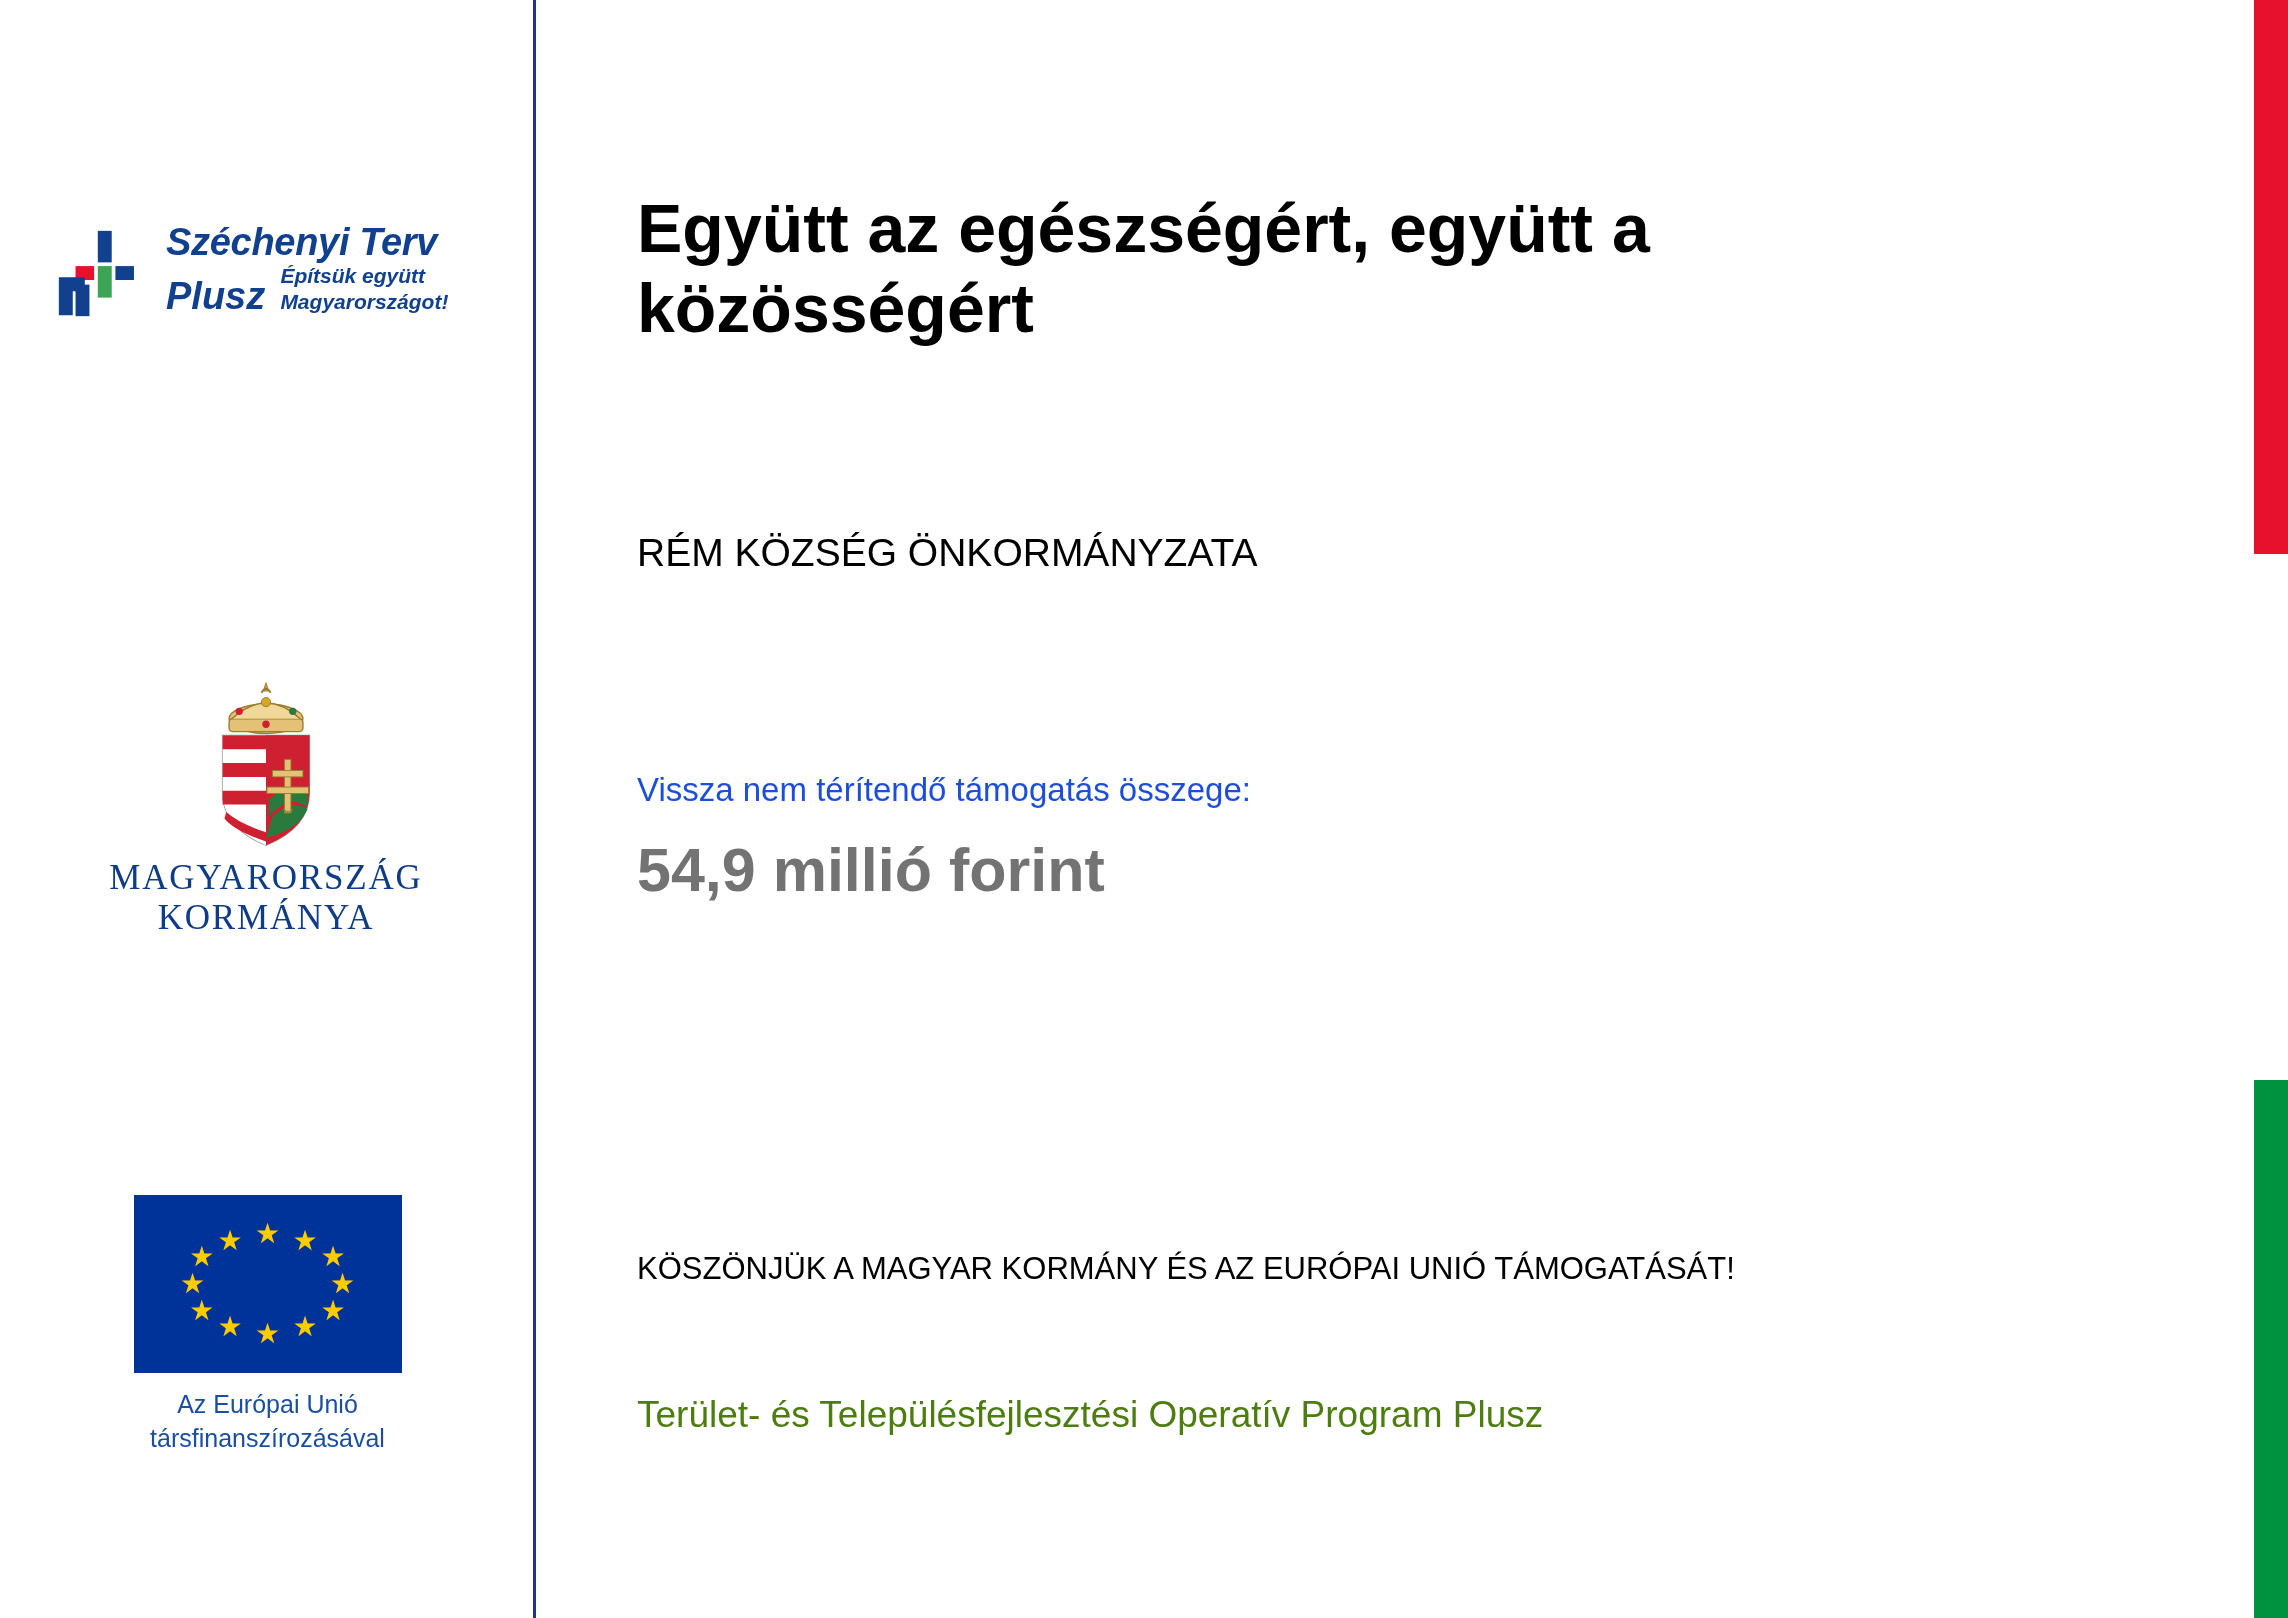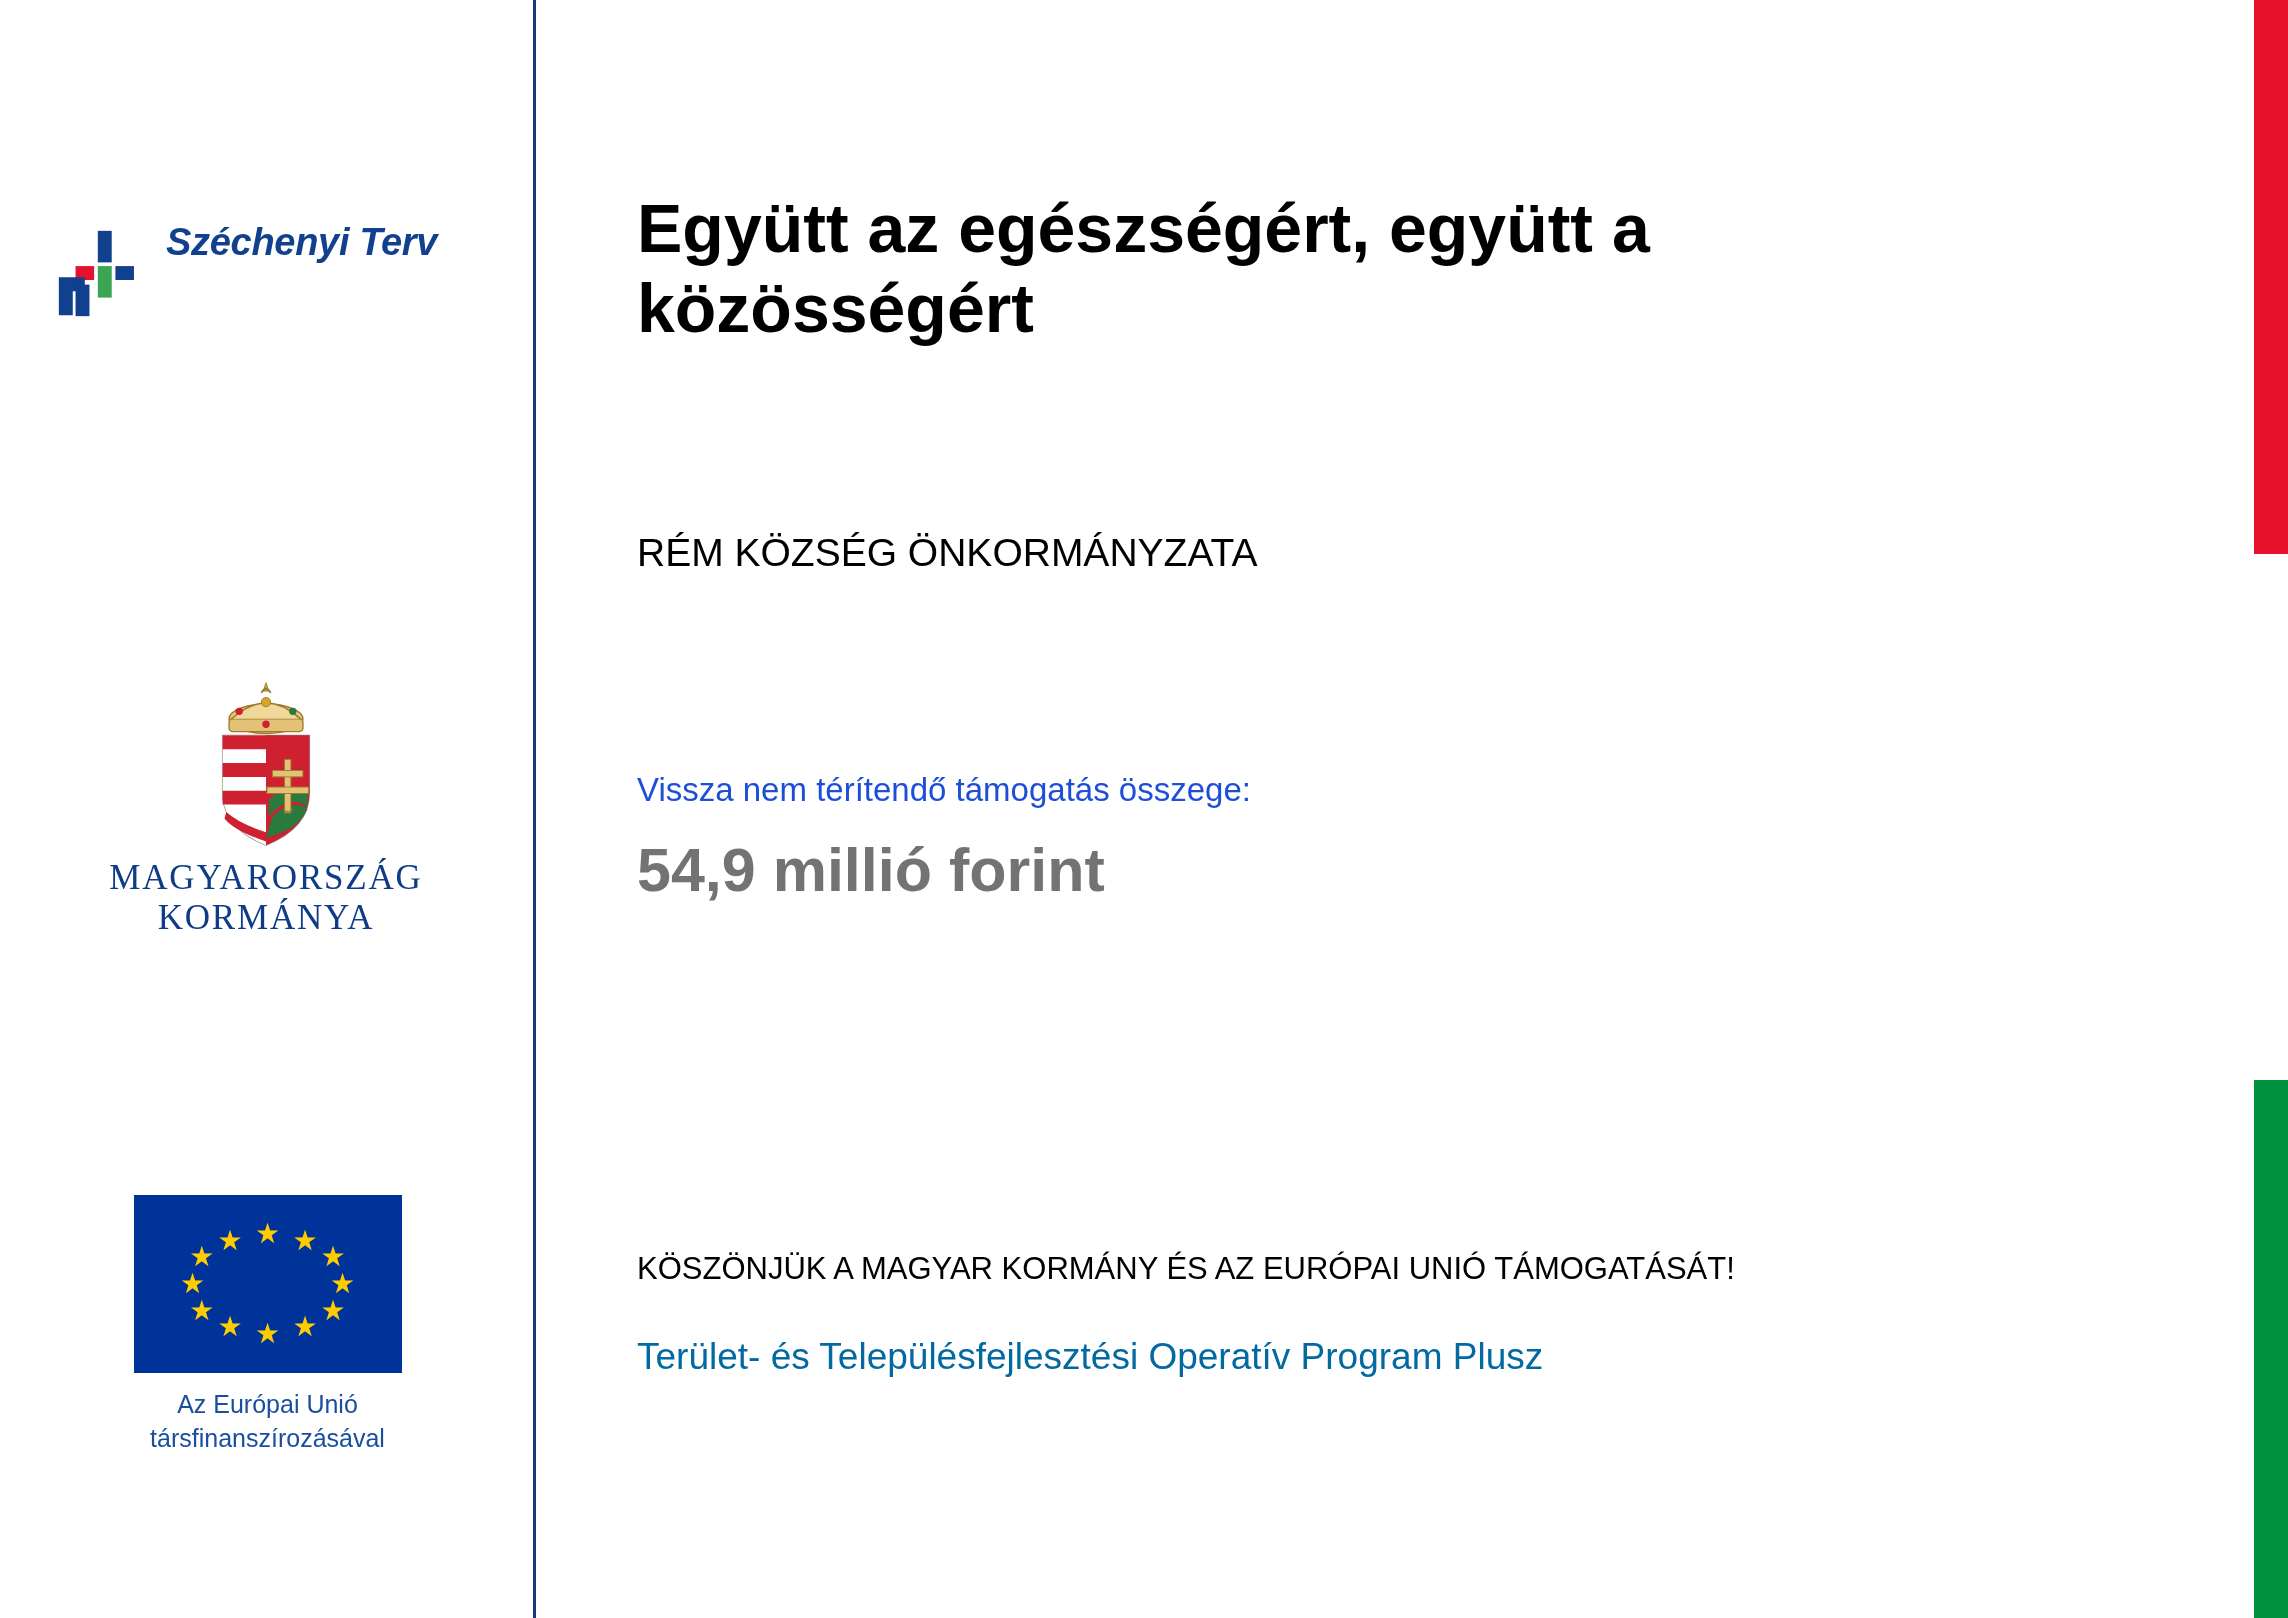--- a/index.html
+++ b/index.html
@@ -196,23 +196,23 @@
   .thanks {
     position: absolute;
     left: 0;
     top: 1251px;
     font-size: 31px;
     color: #000000;
   }
   .program {
     position: absolute;
     left: 0;
-    top: 1336px;
+    top: 1394px;
     font-size: 37px;
-    color: #0369a1;
+    color: #4d7c0f;
   }
 </style>
 </head>
 <body>
 
 <div id="board">
 
   <div class="bar bar-red"></div>
   <div class="bar bar-green"></div>
 
@@ -226,20 +226,27 @@
           <rect x="44" y="2" width="15" height="34" fill="#11408f"></rect>
           <rect x="44" y="40" width="15" height="34" fill="#3aa655"></rect>
           <rect x="20" y="40" width="20" height="15" fill="#e8112d"></rect>
           <rect x="63" y="40" width="20" height="15" fill="#11408f"></rect>
           <path d="M2 52 h28 v15 h-13 v26 h-15 z" fill="#11408f"></path>
           <rect x="20" y="60" width="15" height="34" fill="#11408f"></rect>
         </svg>
       </div>
       <div class="szt-text">
         <div class="szt-line1">Széchenyi Terv</div>
+        <div>
+          <span class="szt-line2">Plusz</span>
+          <span class="szt-claim">
+            <span>Építsük együtt</span>
+            <span>Magyarországot!</span>
+          </span>
+        </div>
       </div>
     </div>
 
     <div class="hu">
       <div class="hu-crest">
         <svg width="120" height="171" viewBox="0 0 130 185" xmlns="http://www.w3.org/2000/svg">
 
           <g>
             <ellipse cx="65" cy="44" rx="40" ry="16" fill="#e3c277" stroke="#9b7b2e" stroke-width="1.5"></ellipse>
             <rect x="25" y="44" width="80" height="14" rx="4" fill="#e3c277" stroke="#9b7b2e" stroke-width="1.5"></rect>

